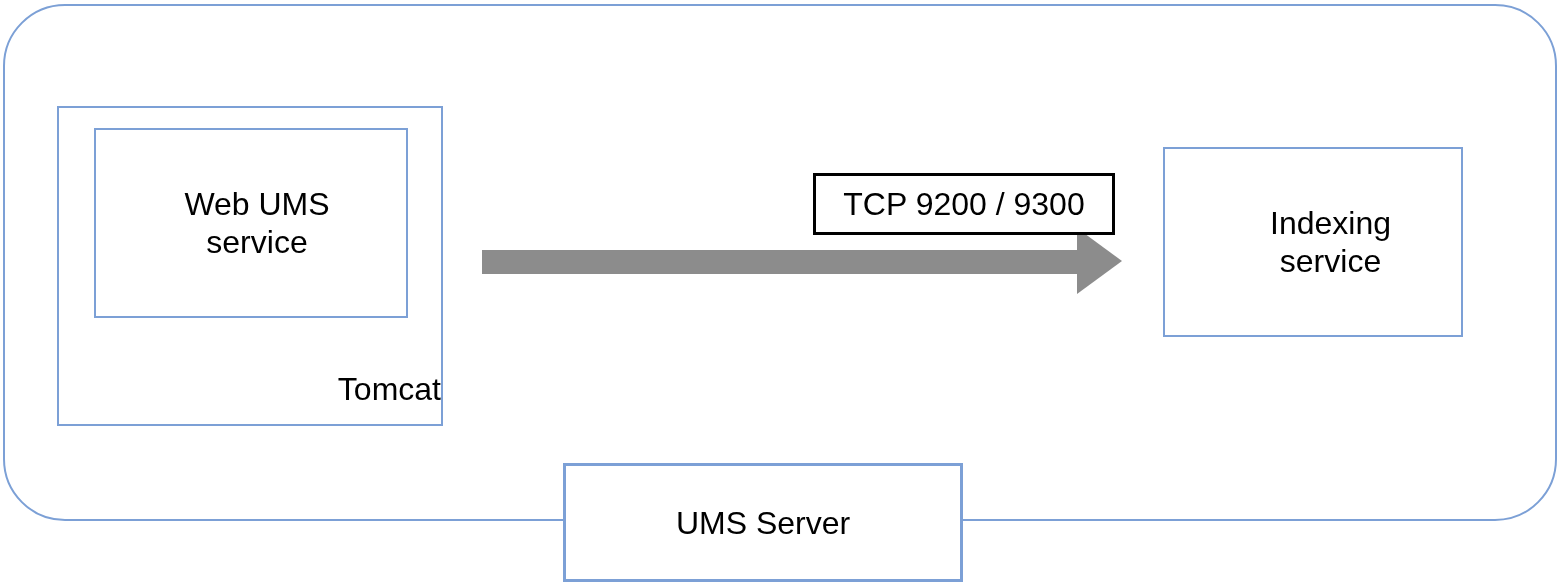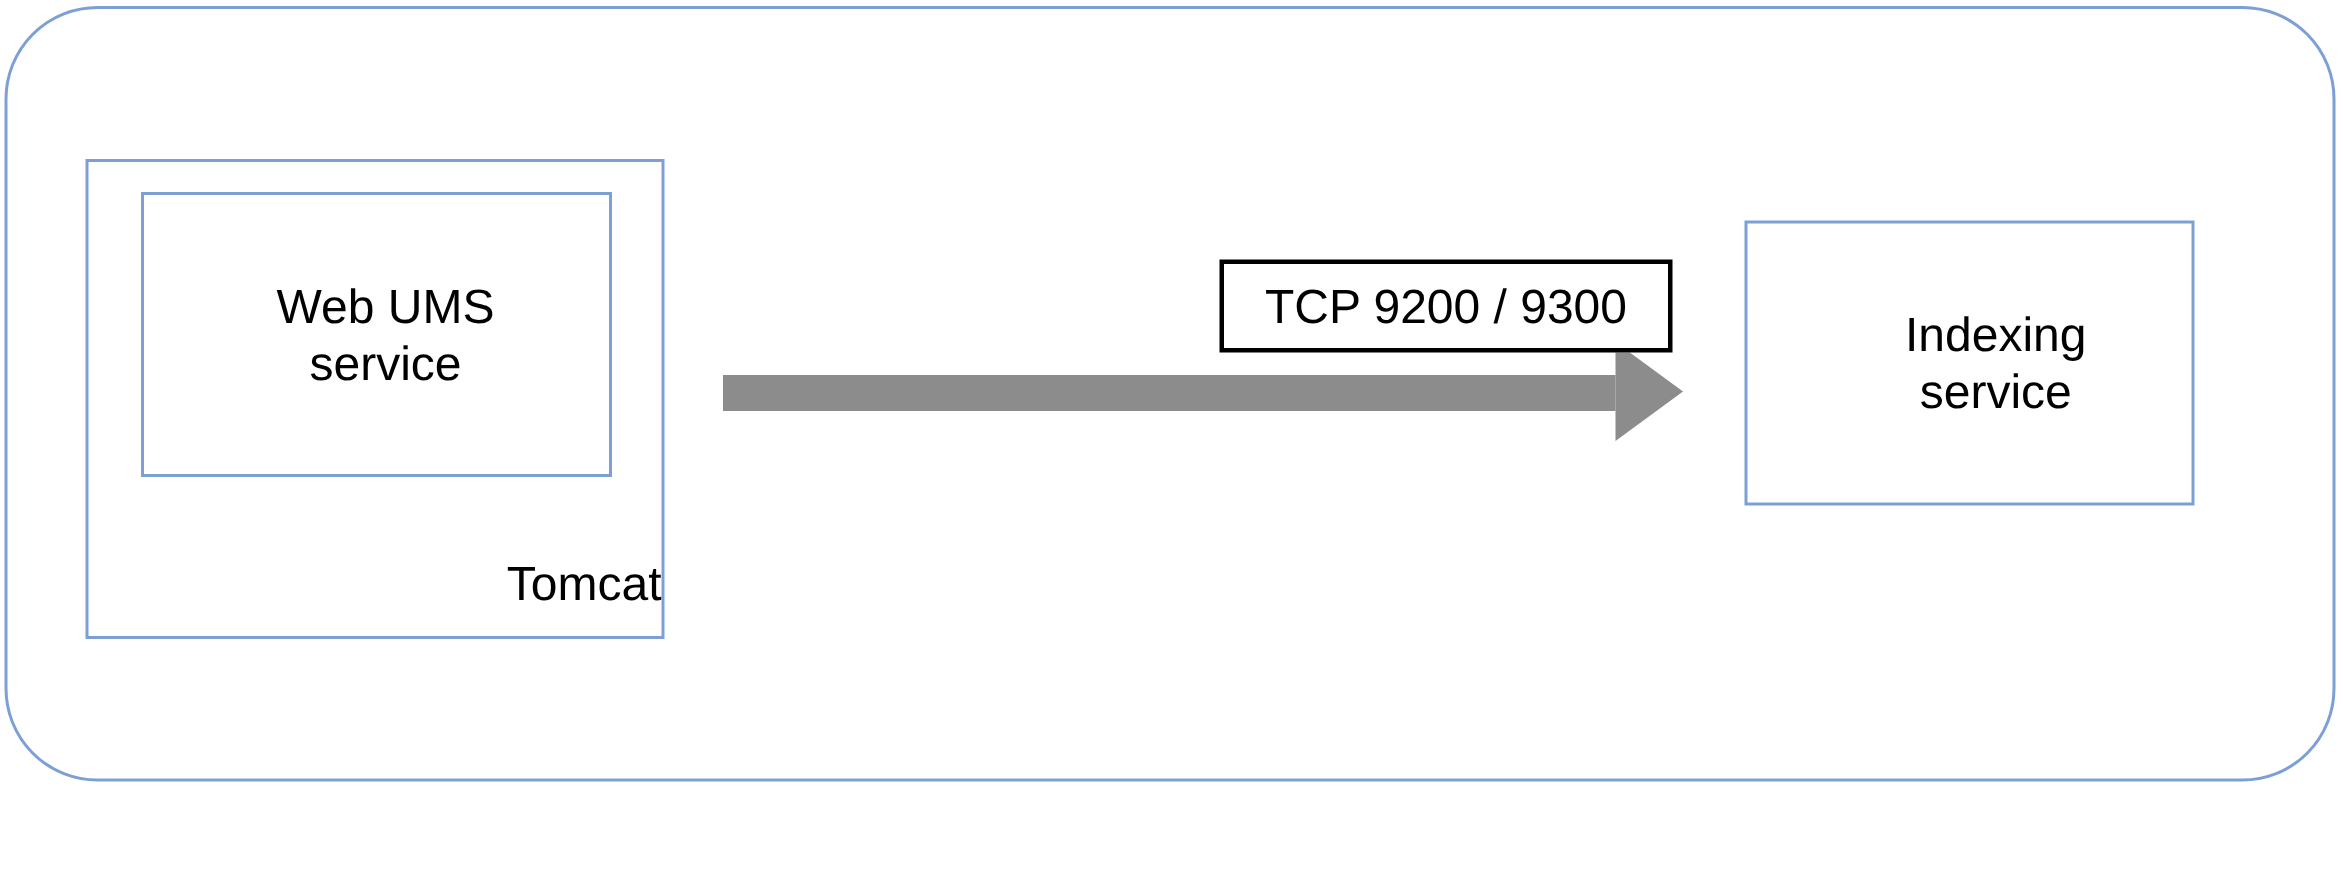--- a/index.html
+++ b/index.html
@@ -138,14 +138,17 @@
     <span>TCP 9200 / 9300</span>
   </div>
 
   <div class="node indexing-box">
     <div class="two-line">
       <span>Indexing</span>
       <span>service</span>
     </div>
   </div>
 
+  <div class="node ums-server-box">
+    <span>UMS Server</span>
+  </div>
 
 </div>
 
 </body></html>

